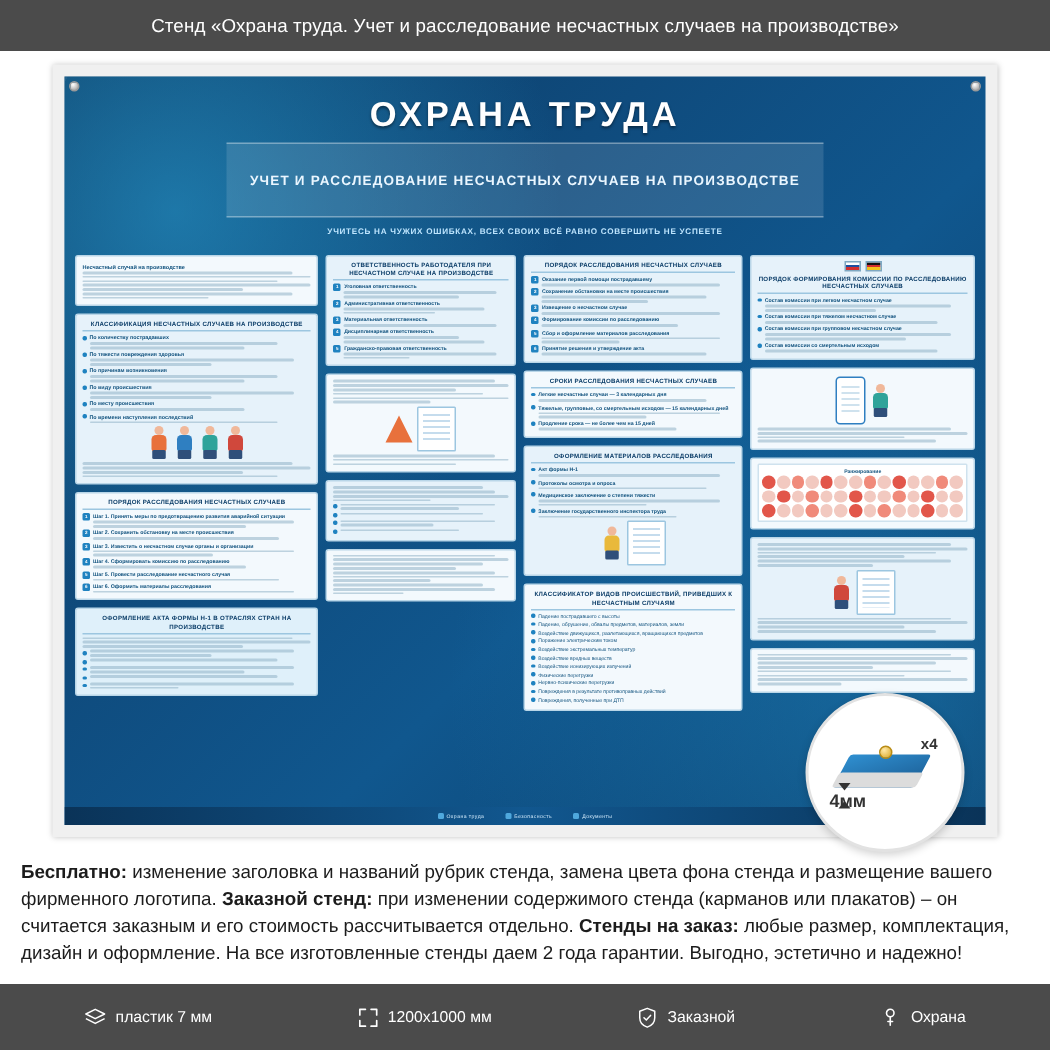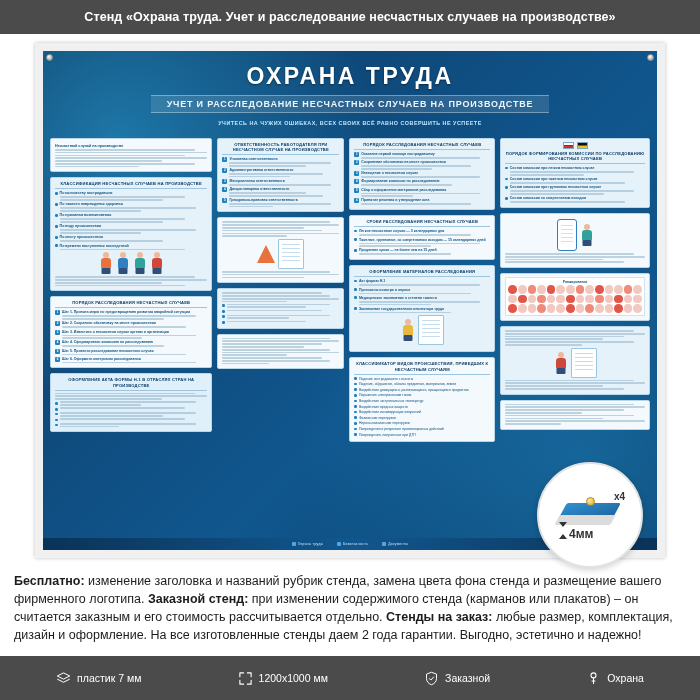--- a/index.html
+++ b/index.html
@@ -21,21 +21,21 @@
     height: 34px;
     background: #4b4b4b;
     color: #ffffff;
     display: flex;
     align-items: center;
     justify-content: center;
     padding: 0 10px;
   }
   .topbar-title {
     font-size: 12.5px;
-    font-weight: bold;
+    font-weight: normal;
     letter-spacing: .1px;
     white-space: nowrap;
   }
 
   
   .poster-wrap {
     position: relative;
     margin: 9px auto 0;
     width: 630px; height: 515px;
     background: #f0f0f0;
@@ -87,21 +87,21 @@
   .poster-h2 {
     margin: 5px auto 0;
     display: inline-block;
     background: rgba(255,255,255,.12);
     border-top: 1px solid rgba(255,255,255,.35);
     border-bottom: 1px solid rgba(255,255,255,.35);
     color: #eaf6ff;
     font-size: 9px;
     font-weight: bold;
     letter-spacing: .8px;
-    padding: 3px 16px;
+    padding: 19px 16px;
   }
   .poster-motto {
     margin-top: 7px;
     color: #bfe6ff;
     font-size: 5.4px;
     letter-spacing: .5px;
     font-weight: bold;
   }
 
   
@@ -298,21 +298,21 @@
     transform: skewX(-28deg);
     border-radius: 2px;
   }
   .tb-screw {
     position: absolute; left: 33px; top: 8px;
     width: 9px; height: 9px; border-radius: 50%;
     background: radial-gradient(circle at 35% 30%, #ffe9a8, #d9a520);
     border: 1px solid #b98c16;
   }
   .tb-x4 { position: absolute; right: 2px; top: 2px; font-size: 10px; font-weight: bold; color: #333; }
-  .tb-mm { position: absolute; left: 16px; bottom: 0px; font-size: 12px; font-weight: bold; color: #333; }
+  .tb-mm { position: absolute; left: 0; bottom: 0px; font-size: 12px; font-weight: bold; color: #333; }
   .tb-arrow { position: absolute; left: 6px; bottom: 14px; width: 0; height: 0;
     border-left: 4px solid transparent; border-right: 4px solid transparent; border-top: 5px solid #333; }
   .tb-arrow2 { position: absolute; left: 6px; bottom: 2px; width: 0; height: 0;
     border-left: 4px solid transparent; border-right: 4px solid transparent; border-bottom: 5px solid #333; }
 
   
   .desc {
     margin: 14px 14px 0;
     font-size: 12.5px;
     line-height: 1.45;

